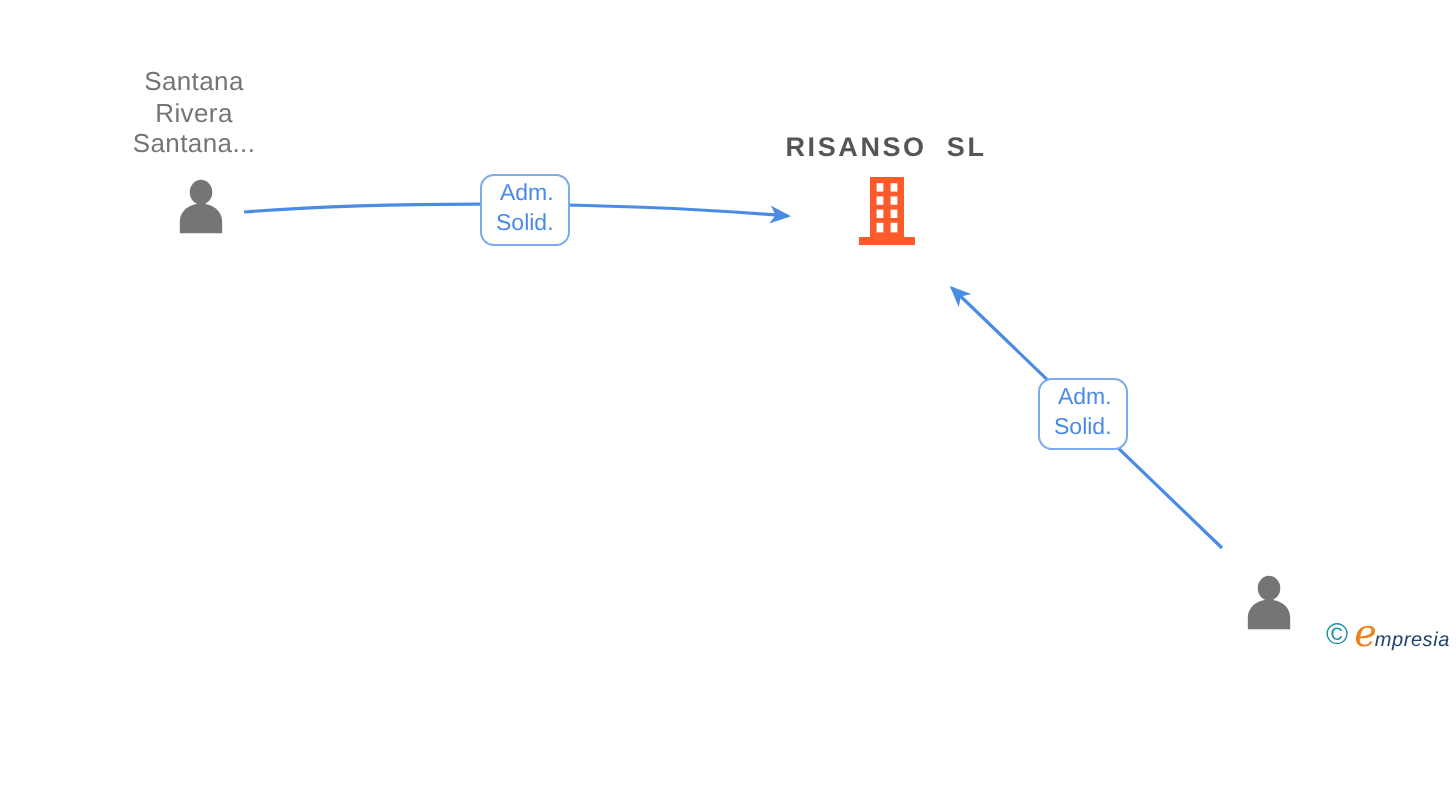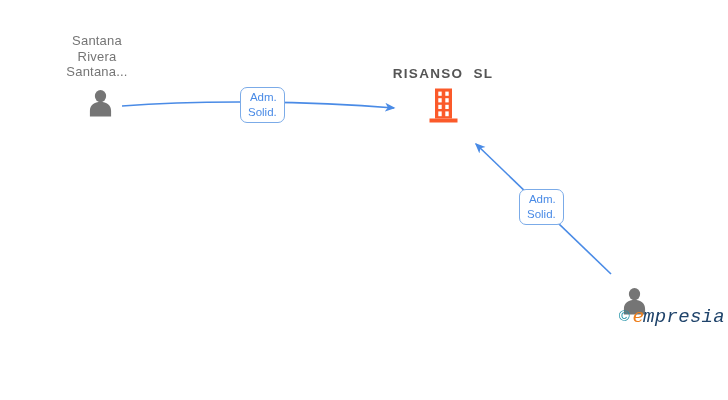--- a/index.html
+++ b/index.html
@@ -40,22 +40,22 @@
   .watermark {
     position:absolute; right:3px; bottom:4px;
     white-space:nowrap; user-select:none;
   }
   .wm-copy { color:var(--wm_teal); font-size:15px; vertical-align:1px; }
   .wm-e {
     color:var(--wm_orange); font-family:"DejaVu Serif", serif;
     font-style:italic; font-size:19px; margin-left:3px;
   }
   .wm-rest {
-    color:var(--wm_navy); font-family:Liberation Mono, monospace;
-    font-style:italic; font-size:19px; margin-left:-1px; letter-spacing:.3px;
+    color:var(--wm_navy); font-family:Liberation Sans, sans-serif;
+    font-style:italic; font-size:10px; margin-left:-1px; letter-spacing:.3px;
   }
 </style>
 </head>
 <body>
 
 <div class="canvas">
 
   <svg class="edges-layer" width="728" height="400" viewBox="0 0 728 400" xmlns="http://www.w3.org/2000/svg">
     <defs>
       <marker id="arrowhead" markerWidth="13" markerHeight="11" refX="9" refY="4.5" orient="auto" markerUnits="userSpaceOnUse">

